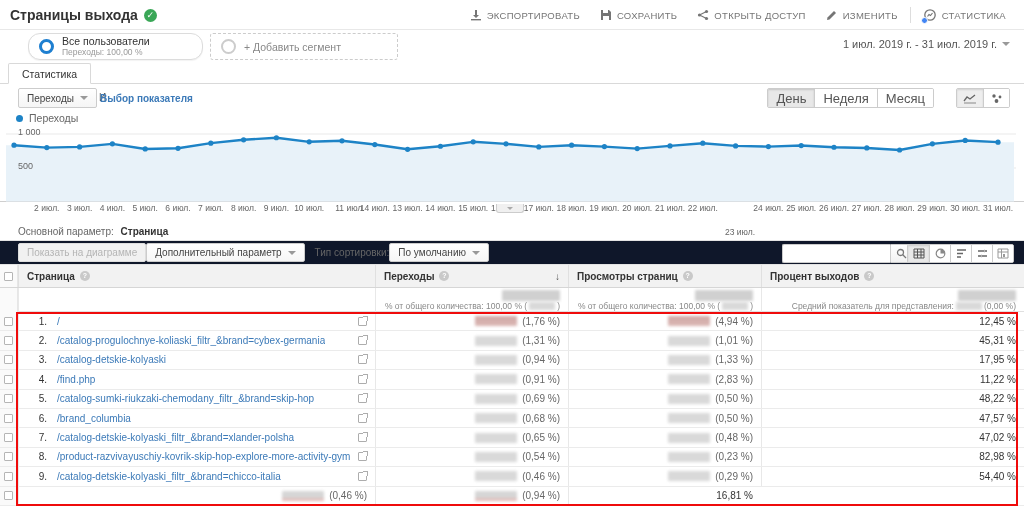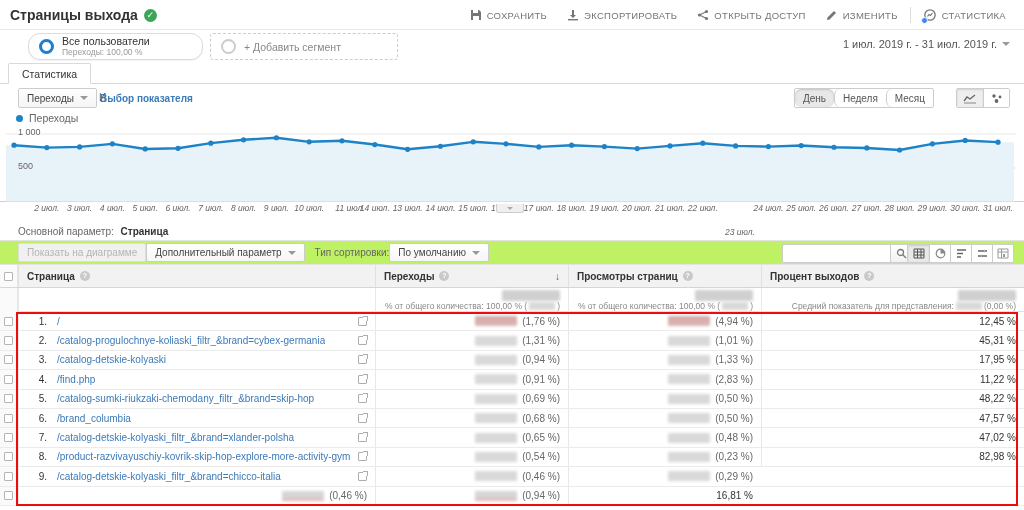--- a/index.html
+++ b/index.html
@@ -38,50 +38,50 @@
   .tab-row .rule { position:absolute; left:0; bottom:0; width:1024px; height:1px; background:#d9d9d9; }
   .tab { position:absolute; left:8px; bottom:0; height:21px; padding:0 13px; background:#fff; border:1px solid #d9d9d9; border-bottom:1px solid #fff; border-radius:2px 2px 0 0; font-size:10.5px; color:#333; line-height:20px; cursor:pointer; }
 
   
   .controls-row { position:absolute; left:0; top:84px; width:1024px; height:28px; }
   .metric-select { position:absolute; left:18px; top:4px; height:20px; border:1px solid #ccc; border-radius:2px; background:linear-gradient(#fff,#f5f5f5); font-size:10px; color:#444; display:flex; align-items:center; gap:6px; padding:0 8px; cursor:pointer; }
   .vs-label { position:absolute; left:99px; top:8px; font-size:10px; color:#555; }
   .link { color:#3c7ab8; cursor:pointer; text-decoration:none; }
   .select-metric-link { position:absolute; left:100px; top:9px; font-size:10px;font-weight:bold; }
   .granularity { position:absolute; right:90px; top:4px; display:flex; height:20px; border:1px solid #ccc; border-radius:2px; overflow:hidden; }
-  .gran-btn { font-size:10px; color:#555; padding:0 8px; line-height:19px; background:#fff; border-left:1px solid #ccc; cursor:pointer;border-radius:6px; }
+  .gran-btn { font-size:13px; color:#555; padding:0 8px; line-height:19px; background:#fff; border-left:1px solid #ccc; cursor:pointer; }
   .gran-btn:first-child { border-left:none; }
   .gran-btn.active { background:#e8e8e8; box-shadow:inset 0 1px 2px rgba(0,0,0,.15); }
   .chart-type-group { position:absolute; right:14px; top:4px; display:flex; height:20px; border:1px solid #ccc; border-radius:2px; overflow:hidden; }
   .ct-btn { width:26px; display:flex; align-items:center; justify-content:center; background:#fff; border-left:1px solid #ccc; cursor:pointer; }
   .ct-btn:first-child { border-left:none; }
   .ct-btn.active { background:#eee; box-shadow:inset 0 1px 2px rgba(0,0,0,.12); }
 
   
   .legend { position:absolute; left:16px; top:112px; display:flex; align-items:center; gap:6px; }
   .legend-dot { width:7px; height:7px; border-radius:50%; background:#1d83c6; }
   .legend-label { font-size:10.5px; color:#666; }
 
   
   .chart { position:absolute; left:0; top:124px; width:1024px; height:78px; border-bottom:1px solid #cfcfcf; }
   .chart svg { position:absolute; left:6px; top:0; }
   .ytick { position:absolute; left:18px; font-size:9px; color:#666; }
   .ytick.t1000 { top:3px; }
   .ytick.t500 { top:37px; }
-  .xaxis { position:absolute; left:0; top:203px; width:1024px; height:11px;font-style:italic; }
+  .xaxis { position:absolute; left:0; top:203px; width:1024px; height:11px; }
   .xlabel { position:absolute; top:0; width:44px; text-align:center; font-size:8.5px; color:#666; }
   .chart-handle { position:absolute; left:496px; top:204px; width:28px; height:9px; background:#f0f0f0; border:1px solid #ccc; border-top:none; border-radius:0 0 3px 3px; cursor:pointer; display:flex; align-items:center; justify-content:center; }
   .chart-handle .caret-down { border-left-width:3px; border-right-width:3px; border-top-width:3px; border-top-color:#aaa; }
 
   
   .dim-row { position:absolute; left:18px; top:226px; font-size:10px; color:#666; }
   .dim-row .dim-value { color:#333; font-weight:bold; margin-left:4px; }
 
   
-  .table-toolbar { position:absolute; left:0; top:240px; width:1024px; height:25px; background:#bef264; border-top:1px solid #e3e3e3; border-bottom:1px solid #e3e3e3; display:flex; align-items:center; }
+  .table-toolbar { position:absolute; left:0; top:240px; width:1024px; height:25px; background:#0f172a; border-top:1px solid #e3e3e3; border-bottom:1px solid #e3e3e3; display:flex; align-items:center; }
   .tb-btn-disabled { margin-left:18px; font-size:10px; color:#b5b5b5; border:1px solid #ddd; border-radius:2px; background:#f1f1f1; height:19px; line-height:18px; padding:0 8px; }
   .tb-select { height:19px; border:1px solid #ccc; border-radius:2px; background:linear-gradient(#fff,#f6f6f6); font-size:10px; color:#444; display:flex; align-items:center; gap:6px; padding:0 8px; cursor:pointer; }
   .tb-label { margin-left:10px; font-size:10px; color:#666; }
   .search-wrap { position:absolute; right:112px; top:3px; display:flex; }
   .search-input { width:108px; height:19px; border:1px solid #ccc; border-right:none; border-radius:2px 0 0 2px; font-size:10px; padding:0 5px; color:#333; background:#fff; }
   .search-btn { width:22px; height:19px; border:1px solid #ccc; border-radius:0 2px 2px 0; background:linear-gradient(#fff,#f2f2f2); display:flex; align-items:center; justify-content:center; cursor:pointer; }
   .more-link { position:absolute; right:82px; top:7px; font-size:10px; }
   .view-group { position:absolute; right:10px; top:3px; display:flex; height:19px; border:1px solid #ccc; border-radius:2px; overflow:hidden; background:#fff; }
   .view-btn { width:21px; display:flex; align-items:center; justify-content:center; border-left:1px solid #ccc; background:#fff; cursor:pointer; }
   .view-btn:first-child { border-left:none; }
@@ -125,30 +125,30 @@
 <div class="screen">
 
   <div class="topbar">
     <div class="page-title-wrap">
       <span class="page-title">Страницы выхода</span>
       <span class="check-badge">✓</span>
     </div>
     <div class="actions">
       <div class="action-btn">
         <svg width="12" height="12" viewBox="0 0 12 12">
-            <path class="icon-grey-fill" d="M1 1h8l2 2v8H1z M3 1v3h5V1z M3 7h6v4H3z" fill-rule="evenodd"></path>
-          </svg>
-        <span>СОХРАНИТЬ</span>
+            <path class="icon-grey-fill" d="M5 1h2v5h2L6 9 3 6h2z"></path>
+            <path class="icon-grey-fill" d="M1 10h10v1.4H1z"></path>
+          </svg>
+        <span>ЭКСПОРТИРОВАТЬ</span>
       </div>
       <div class="action-btn">
         <svg width="12" height="12" viewBox="0 0 12 12">
-            <path class="icon-grey-fill" d="M5 1h2v5h2L6 9 3 6h2z"></path>
-            <path class="icon-grey-fill" d="M1 10h10v1.4H1z"></path>
-          </svg>
-        <span>ЭКСПОРТИРОВАТЬ</span>
+            <path class="icon-grey-fill" d="M1 1h8l2 2v8H1z M3 1v3h5V1z M3 7h6v4H3z" fill-rule="evenodd"></path>
+          </svg>
+        <span>СОХРАНИТЬ</span>
       </div>
       <div class="action-btn">
         <svg width="12" height="12" viewBox="0 0 12 12">
             <circle cx="9.5" cy="2.5" r="1.6" class="icon-grey-fill"></circle>
             <circle cx="2.5" cy="6" r="1.6" class="icon-grey-fill"></circle>
             <circle cx="9.5" cy="9.5" r="1.6" class="icon-grey-fill"></circle>
             <path d="M9.5 2.5 2.5 6l7 3.5" stroke="#757575" stroke-width="1.1" fill="none"></path>
           </svg>
         <span>ОТКРЫТЬ ДОСТУП</span>
       </div>
@@ -590,20 +590,21 @@
         <span class="ext-icon"></span>
       </div>
       <div class="td num-cell">
             <span class="redact rd1"></span>
             <span class="pct">(0,46 %)</span>
           </div>
       <div class="td num-cell">
             <span class="redact rd2"></span>
             <span class="pct">(0,29 %)</span>
           </div>
+      <div class="td exit-cell">54,40 %</div>
     </div>
 
     <div class="trow data-row">
       <div class="cb-cell">
             <span class="checkbox"></span>
           </div>
       <div class="td num-cell">
             <span class="redact rd1 redline"></span>
             <span class="pct">(0,46 %)</span>
           </div>

